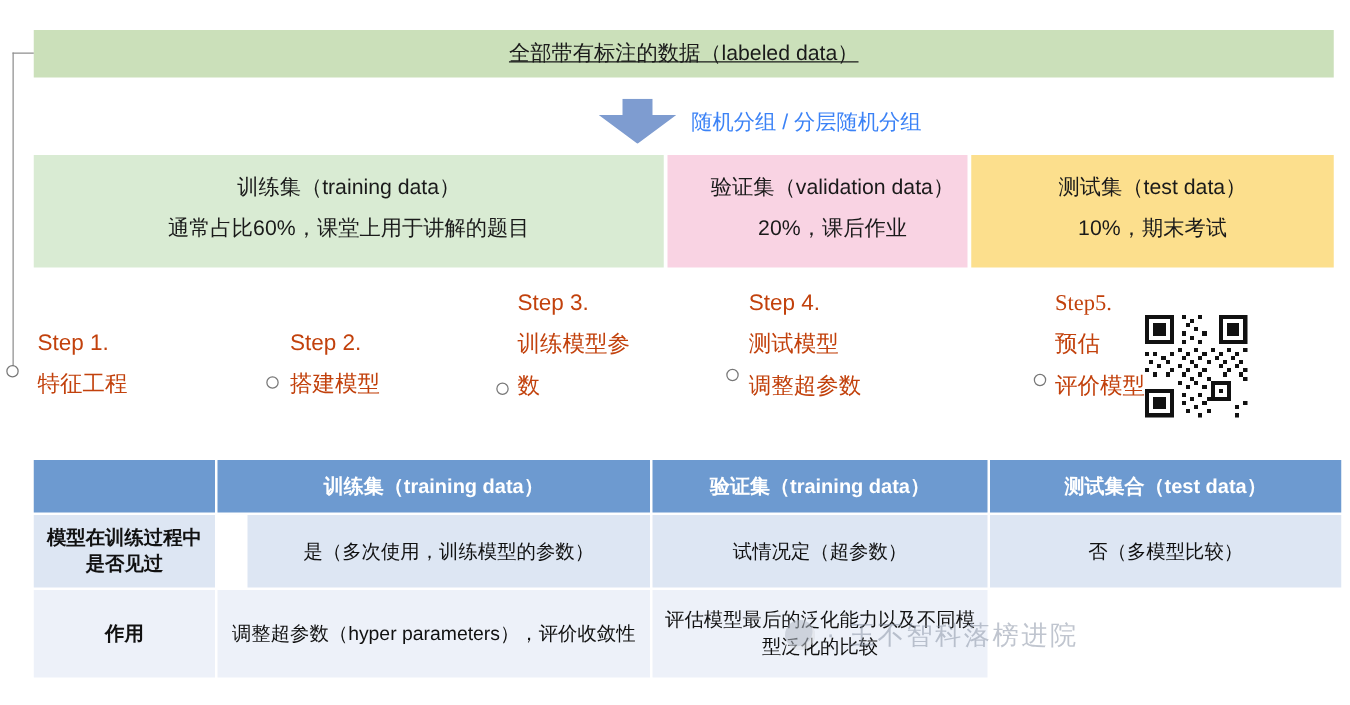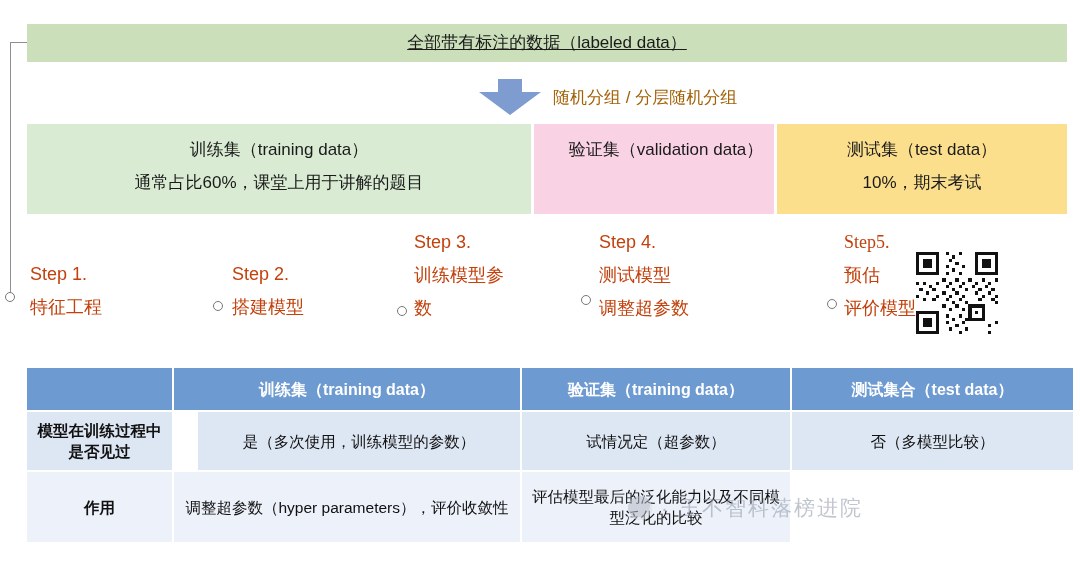--- a/index.html
+++ b/index.html
@@ -10,21 +10,21 @@
   
   .banner{
     position:absolute;left:27px;top:24px;width:1040px;height:38px;
     line-height:38px;text-align:center;font-size:17px;
   }
   
   .conn-h{position:absolute;left:10px;top:42px;width:17px;border-top:1.5px solid #8f8f8f;}
   .conn-v{position:absolute;left:10px;top:42px;height:254px;border-left:1.5px solid #8f8f8f;}
   
   .arrow-svg{position:absolute;left:478px;top:79px;}
-  .arrow-label{position:absolute;left:553px;top:81px;font-size:17px;line-height:34px;color:#a16207;}
+  .arrow-label{position:absolute;left:553px;top:81px;font-size:17px;line-height:34px;color:#3b82f6;}
   
   .splits{position:absolute;left:27px;top:124px;width:1040px;height:90px;display:flex;gap:3px;}
   .split{box-sizing:border-box;padding-top:10px;text-align:center;font-size:17px;}
   .split .t{line-height:32px;}
   .split .s{line-height:34px;}
   .split.green{width:504px;}
   .split.pink{width:240px;padding-left:24px;}
   .split.yellow{width:290px;}
   
   .step{position:absolute;font-size:18px;line-height:33px;color:#c2410c;}
@@ -70,20 +70,21 @@
   </svg>
   <div class="arrow-label">随机分组 / 分层随机分组</div>
 
   <div class="splits">
     <div class="split green" style="background: rgb(217, 235, 211);">
       <div class="t">训练集（training data）</div>
       <div class="s">通常占比60%，课堂上用于讲解的题目</div>
     </div>
     <div class="split pink" style="background: rgb(249, 211, 227);">
       <div class="t">验证集（validation data）</div>
+      <div class="s">20%，课后作业</div>
     </div>
     <div class="split yellow" style="background: rgb(252, 223, 141);">
       <div class="t">测试集（test data）</div>
       <div class="s">10%，期末考试</div>
     </div>
   </div>
 
   <span class="marker m1"></span>
   <span class="marker m2"></span>
   <span class="marker m3"></span>

